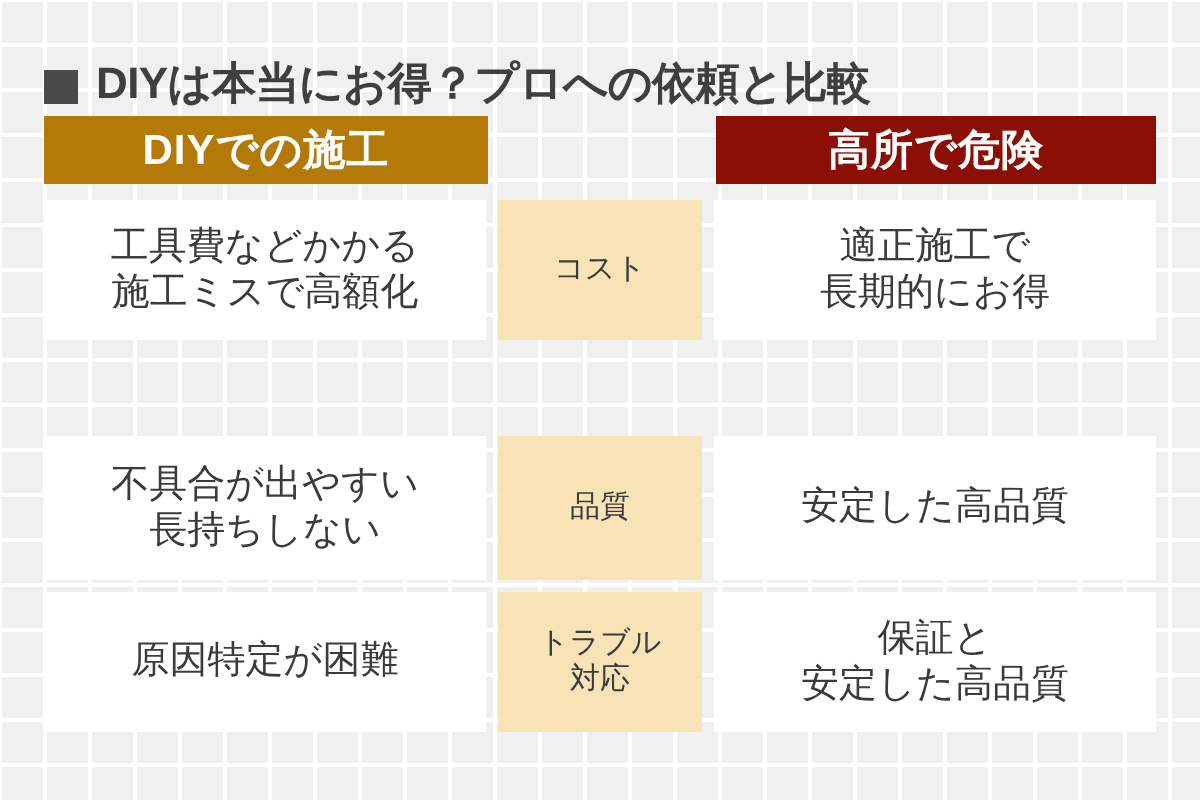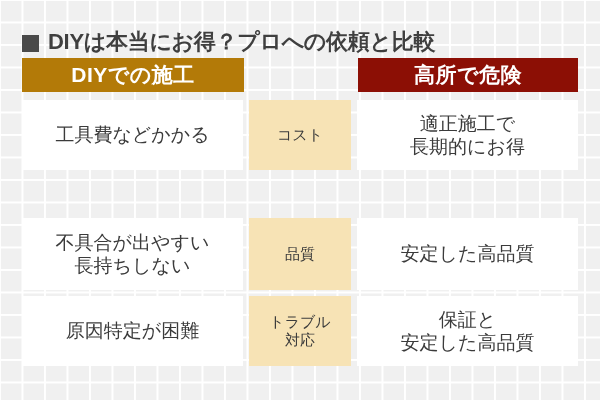--- a/index.html
+++ b/index.html
@@ -138,20 +138,21 @@
   <div class="head-bar" id="head-pro">
     <span>高所で危険</span>
   </div>
 
   <div id="table">
 
     <div class="row r1">
       <div class="cell cell-side">
         <div>
           <span>工具費などかかる</span>
+          <span>施工ミスで高額化</span>
         </div>
       </div>
       <div class="cell cell-mid">
         <span>コスト</span>
       </div>
       <div class="cell cell-side">
         <div>
           <span>適正施工で</span>
           <span>長期的にお得</span>
         </div>

